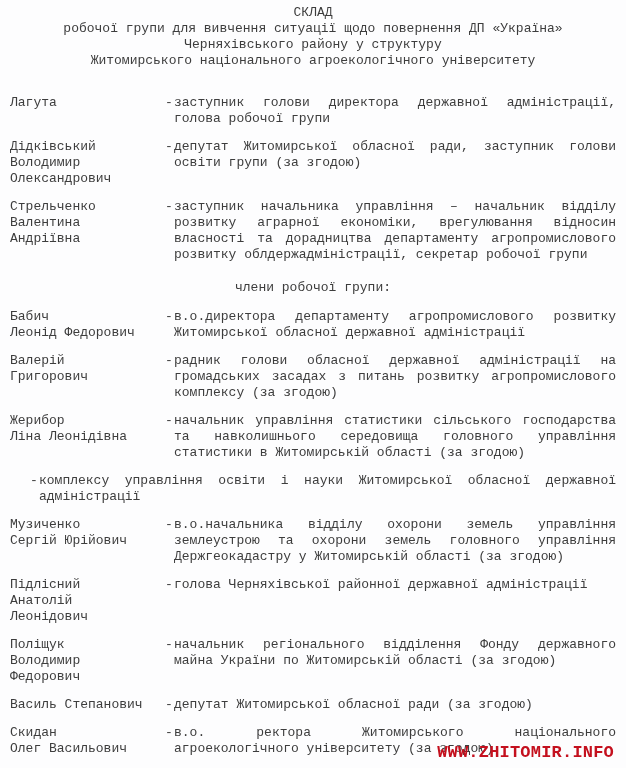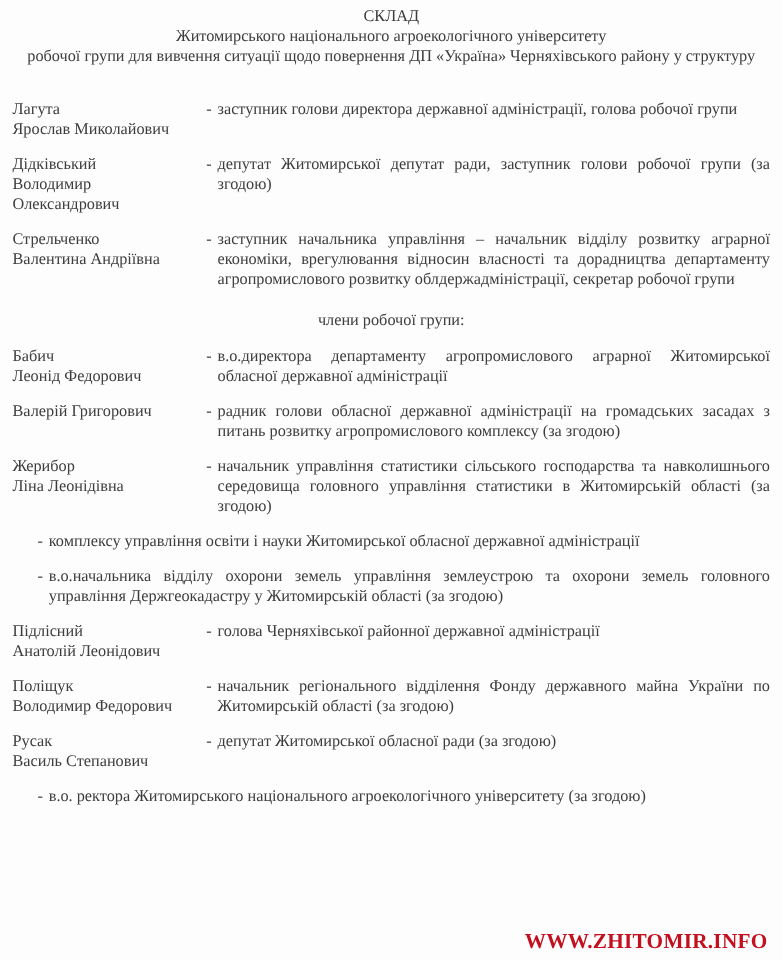--- a/index.html
+++ b/index.html
@@ -6,21 +6,21 @@
     margin: 0;
     padding: 0;
     background: #ffffff;
   }
   .page {
     position: relative;
     width: 626px;
     height: 768px;
     box-sizing: border-box;
     background: #fdfdfe;
-    font-family: Liberation Serif, serif;
+    font-family: Liberation Mono, monospace;
     font-size: 13px;
     line-height: 16px;
     color: #3d3d3d;
     overflow: hidden;
     padding: 5px 10px 0 10px;
   }
   .doc-header {
     text-align: center;
   }
   .doc-header .doc-title {
@@ -76,45 +76,44 @@
     color: #c4101e;
   }
 </style>
 </head>
 <body>
 
 <div class="page">
 
   <div class="doc-header">
     <span class="doc-title">СКЛАД</span>
+    <span class="doc-subtitle">робочої групи для вивчення ситуації щодо повернення  ДП «Україна» Черняхівського району у структуру</span>
     <span class="doc-subtitle">Житомирського національного агроекологічного університету</span>
-    <span class="doc-subtitle">робочої групи для вивчення ситуації щодо повернення  ДП «Україна» Черняхівського району у структуру</span>
   </div>
 
   <div class="rows">
 
     <div class="row first">
       <div class="name-col">
         <span class="surname">Лагута</span>
-        <span class="given">Ярослав Миколайович</span>
       </div>
       <div class="desc-col">
         <span class="dash">-</span>
         <div class="desc-text">заступник голови директора державної адміністрації, голова робочої групи</div>
       </div>
     </div>
 
     <div class="row">
       <div class="name-col">
         <span class="surname">Дідківський</span>
         <span class="given">Володимир Олександрович</span>
       </div>
       <div class="desc-col">
         <span class="dash">-</span>
-        <div class="desc-text">депутат Житомирської депутат ради, заступник голови робочої групи (за згодою)</div>
+        <div class="desc-text">депутат Житомирської обласної ради, заступник голови освіти групи (за згодою)</div>
       </div>
     </div>
 
     <div class="row">
       <div class="name-col">
         <span class="surname">Стрельченко</span>
         <span class="given">Валентина Андріївна</span>
       </div>
       <div class="desc-col">
         <span class="dash">-</span>
@@ -124,21 +123,21 @@
 
     <div class="section-heading">члени робочої групи:</div>
 
     <div class="row after-heading">
       <div class="name-col">
         <span class="surname">Бабич</span>
         <span class="given">Леонід Федорович</span>
       </div>
       <div class="desc-col">
         <span class="dash">-</span>
-        <div class="desc-text">в.о.директора департаменту агропромислового аграрної Житомирської обласної державної адміністрації</div>
+        <div class="desc-text">в.о.директора департаменту агропромислового розвитку Житомирської обласної державної адміністрації</div>
       </div>
     </div>
 
     <div class="row">
       <div class="name-col">
         <span class="given">Валерій Григорович</span>
       </div>
       <div class="desc-col">
         <span class="dash">-</span>
         <div class="desc-text">радник голови обласної державної адміністрації на громадських засадах  з питань розвитку агропромислового комплексу (за згодою)</div>
@@ -157,20 +156,24 @@
     </div>
 
     <div class="row">
       <div class="desc-col">
         <span class="dash">-</span>
         <div class="desc-text">комплексу управління освіти і науки Житомирської обласної державної адміністрації</div>
       </div>
     </div>
 
     <div class="row">
+      <div class="name-col">
+        <span class="surname">Музиченко</span>
+        <span class="given">Сергій Юрійович</span>
+      </div>
       <div class="desc-col">
         <span class="dash">-</span>
         <div class="desc-text">в.о.начальника відділу охорони земель управління землеустрою та охорони земель головного управління Держгеокадастру у Житомирській області (за згодою)</div>
       </div>
     </div>
 
     <div class="row">
       <div class="name-col">
         <span class="surname">Підлісний</span>
         <span class="given">Анатолій Леонідович</span>
@@ -187,30 +190,33 @@
         <span class="given">Володимир Федорович</span>
       </div>
       <div class="desc-col">
         <span class="dash">-</span>
         <div class="desc-text">начальник регіонального відділення Фонду державного майна України по Житомирській області (за згодою)</div>
       </div>
     </div>
 
     <div class="row">
       <div class="name-col">
-        <span class="surname">Русак</span>
         <span class="given">Василь Степанович</span>
       </div>
       <div class="desc-col">
         <span class="dash">-</span>
         <div class="desc-text">депутат Житомирської обласної ради (за згодою)</div>
       </div>
     </div>
 
     <div class="row">
+      <div class="name-col">
+        <span class="surname">Скидан</span>
+        <span class="given">Олег Васильович</span>
+      </div>
       <div class="desc-col">
         <span class="dash">-</span>
         <div class="desc-text">в.о. ректора Житомирського національного агроекологічного університету (за згодою)</div>
       </div>
     </div>
 
   </div>
 
   <div class="watermark">WWW.ZHITOMIR.INFO</div>
 

